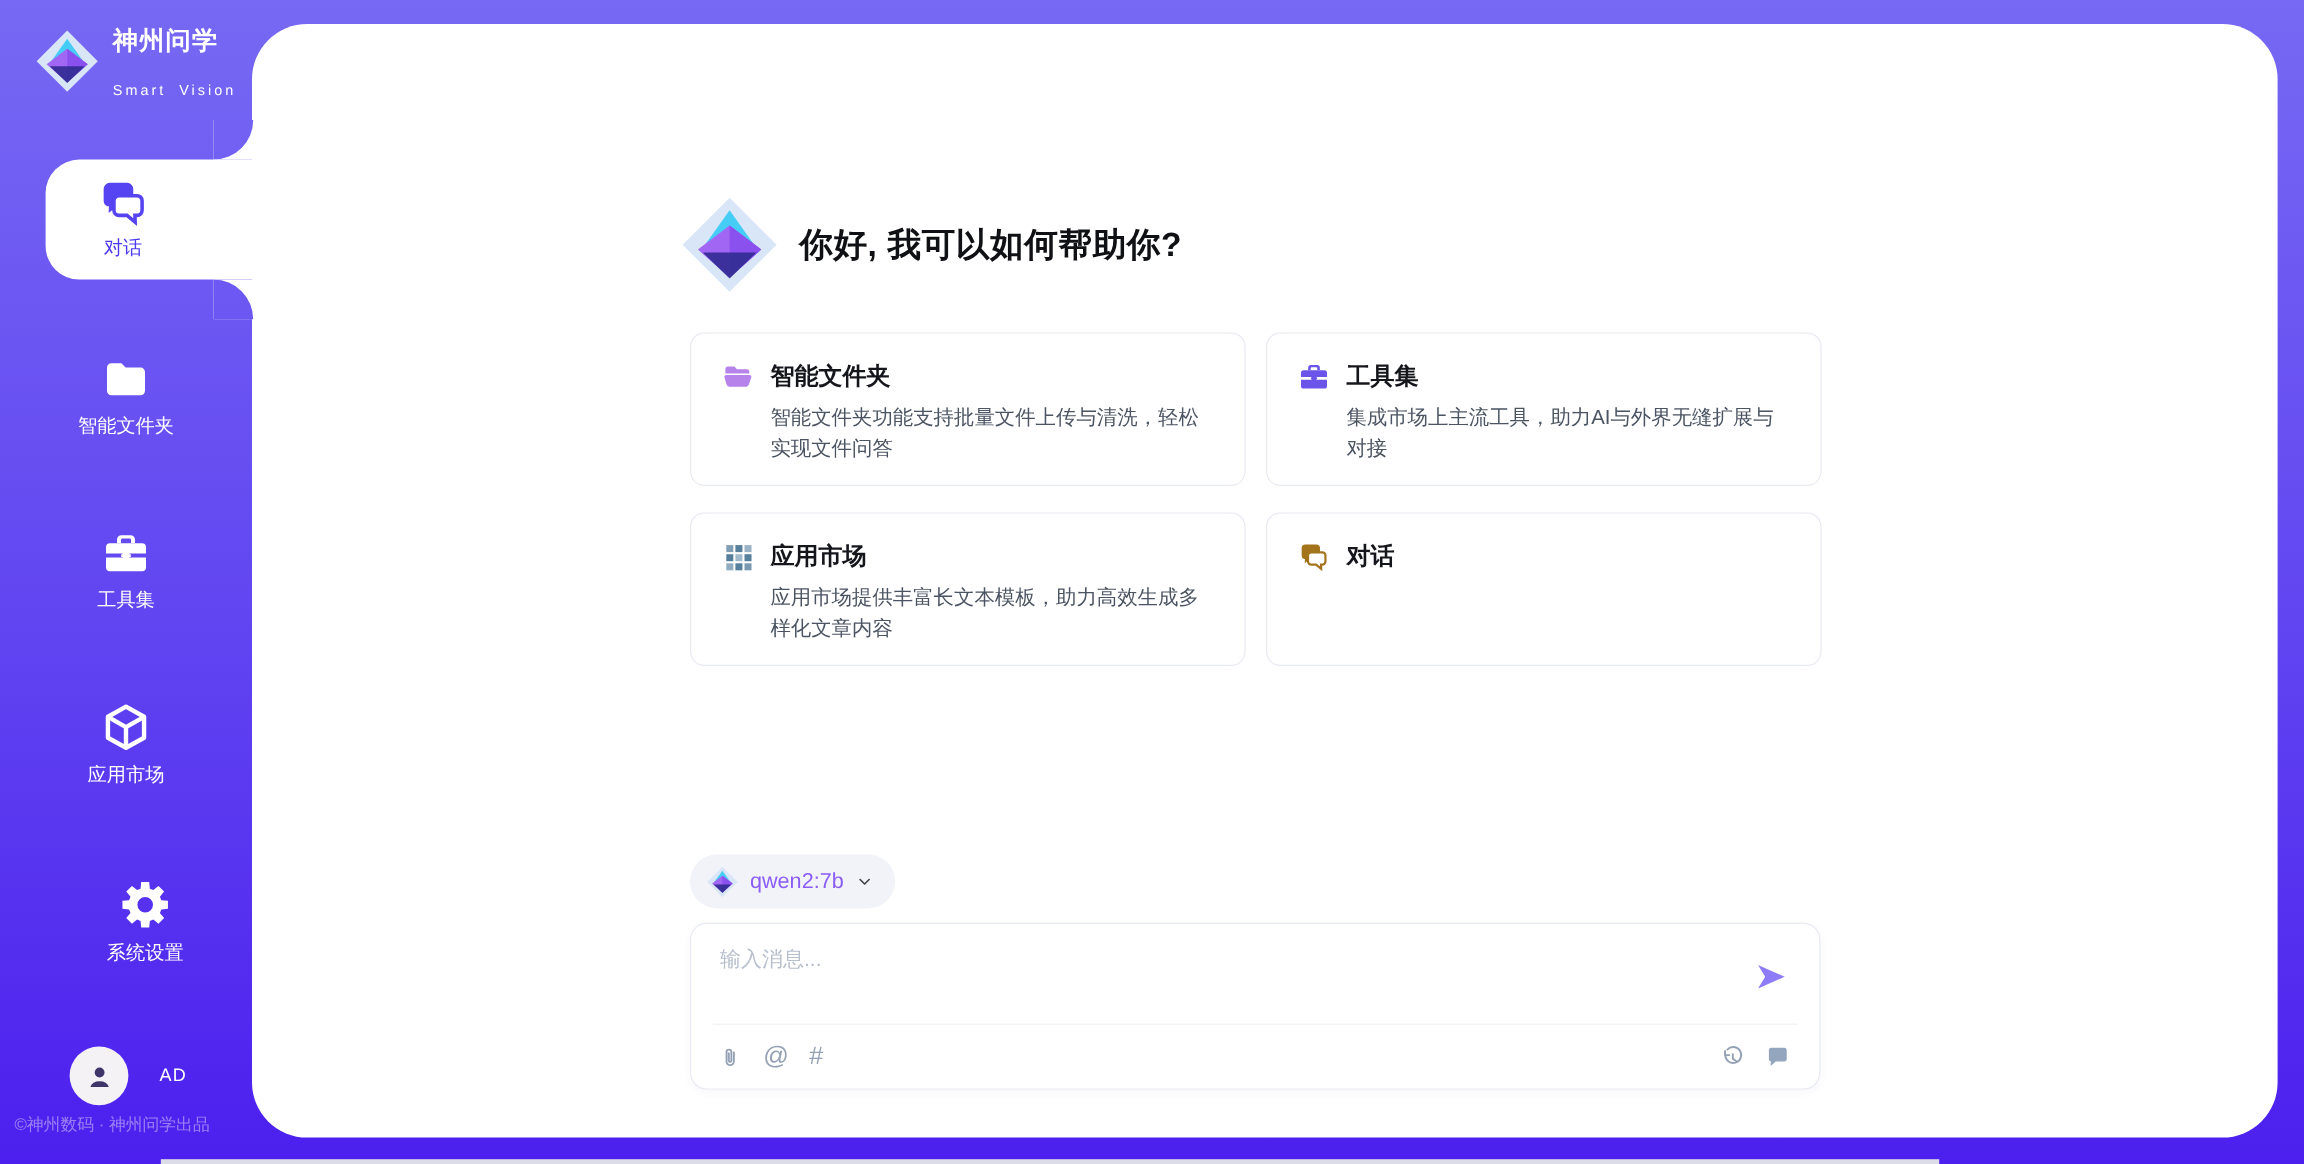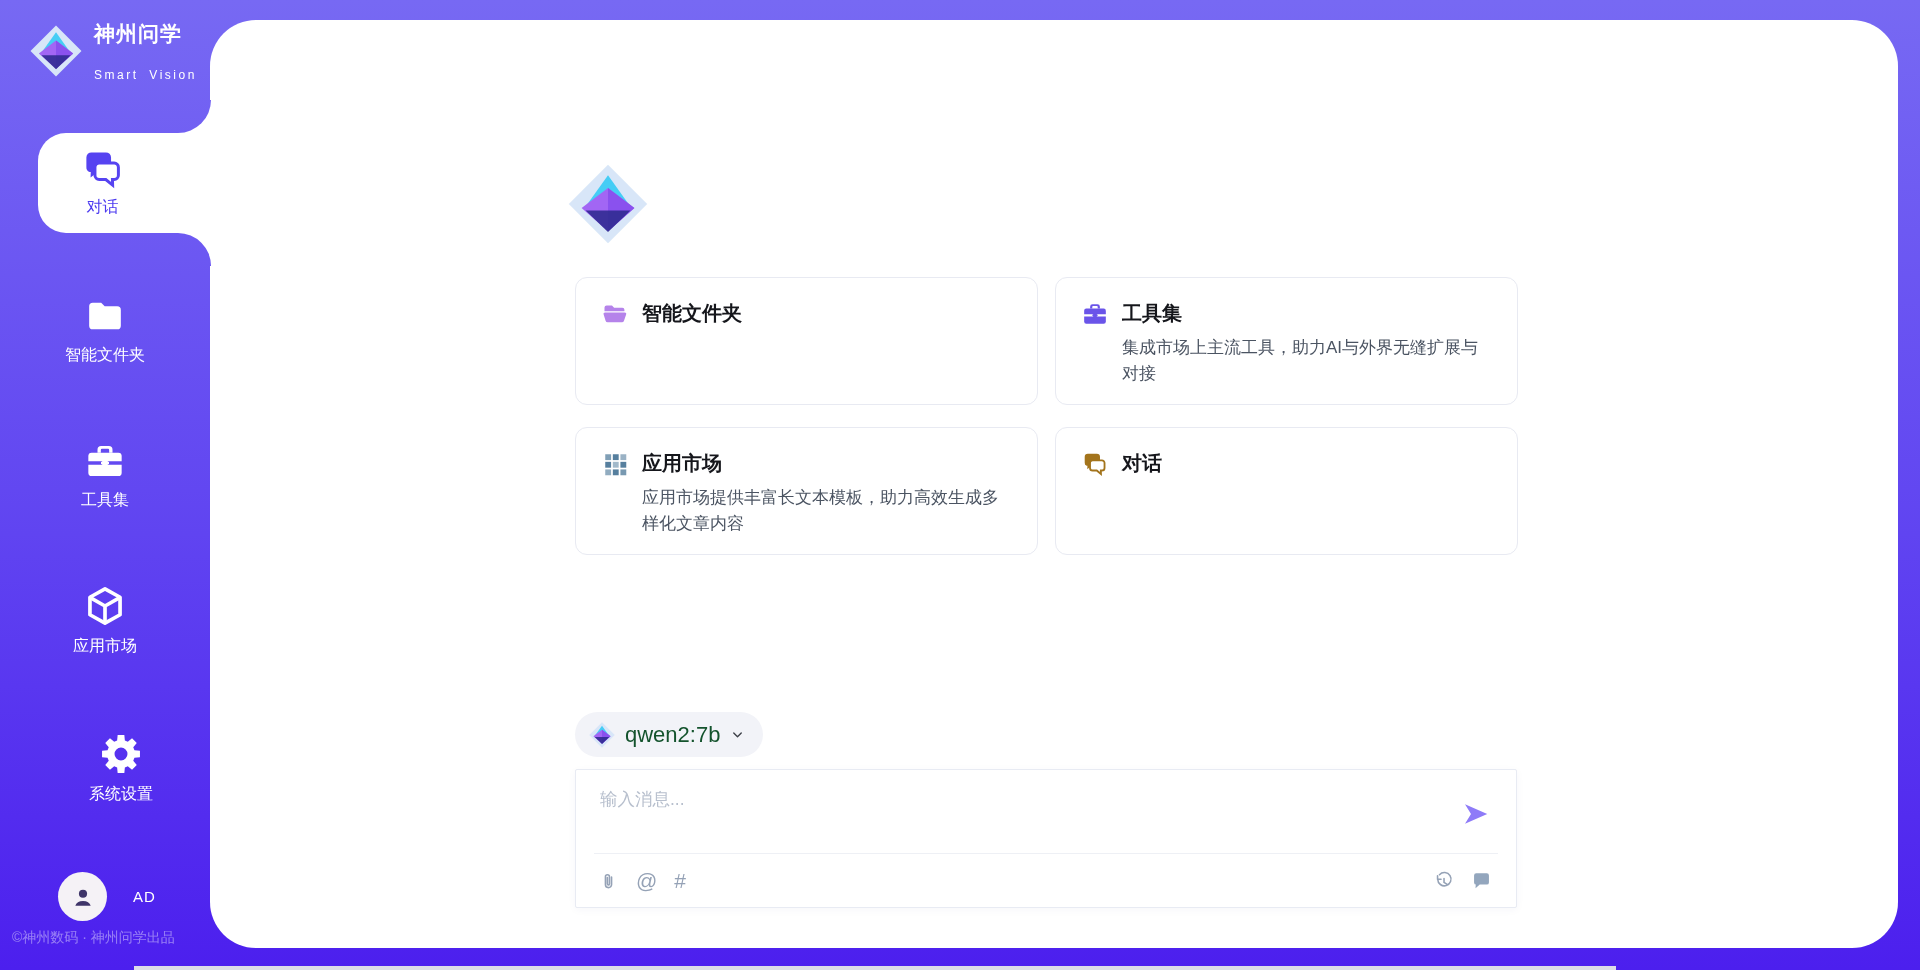--- a/index.html
+++ b/index.html
@@ -58,25 +58,25 @@
   .card-head { display:flex; align-items:center; gap:14px; }
   .card-title { font-size:20px; font-weight:bold; color:#15161b; }
   .card-desc { margin:8px 0 0 40px; font-size:17px; line-height:1.5; color:#4b5462; }
   .ic-folder-open { color:#b583ea; } .ic-briefcase { color:#6a54e9; }
   .ic-grid { color:#567f9e; } .ic-chat-brown { color:#a3741c; }
 
   .model-pill { position:absolute; left:365px; top:692px; height:45px; display:inline-flex;
     align-items:center; background:#f2f3f8; border-radius:23px; padding:0 18px 0 14px;
     gap:10px; cursor:pointer; }
   .model-pill .logo { width:26px; height:28px; }
-  .model-name { font-size:22px; color:#14532d;text-align:right; }
+  .model-name { font-size:18px; color:#8b5cf6;text-align:right; }
   .model-pill svg.chev { color:#3d4048; }
 
   .composer { position:absolute; left:365px; top:749px; width:942px; height:139px; background:#fff;
-    border:1.5px solid #e8ebf3; border-radius:2px; box-shadow:0 2px 8px rgba(60,60,120,0.04); }
+    border:1.5px solid #e8ebf3; border-radius:14px; box-shadow:0 2px 8px rgba(60,60,120,0.04); }
   .composer textarea { position:absolute; left:24px; top:17px; width:840px; height:58px;
     border:none; outline:none; resize:none; font-size:17.5px; color:#333;
     font-family:"Liberation Sans","DejaVu Sans",sans-serif; background:transparent; }
   .composer textarea::placeholder { color:#b7bfcd; }
   .send-btn { position:absolute; right:25px; top:29px; width:30px; height:30px; color:#8e7bf8;
     cursor:pointer; background:none; border:none; }
   .comp-divider { position:absolute; left:18px; right:18px; top:83px; height:1px; background:#eef0f5; }
   .comp-bottom { position:absolute; left:22px; right:24px; top:95px; height:32px;
     display:flex; align-items:center; }
   .comp-left { display:flex; align-items:center; gap:17px; }
@@ -214,30 +214,32 @@
   </div>
 
   <div class="side-footer">©神州数码 · 神州问学出品</div>
 
   <div class="main">
 
     <div class="hero">
       <svg class="logo">
           <use href="#sym-logo"></use>
         </svg>
+      <div class="hero-title">你好, 我可以如何帮助你?</div>
     </div>
 
     <div class="cards">
       <div class="card">
         <div class="card-head">
           <svg width="26" height="26" class="ic-folder-open">
               <use href="#sym-folder-open"></use>
             </svg>
           <span class="card-title">智能文件夹</span>
         </div>
+        <div class="card-desc">智能文件夹功能支持批量文件上传与清洗，轻松实现文件问答</div>
       </div>
       <div class="card">
         <div class="card-head">
           <svg width="26" height="26" class="ic-briefcase">
               <use href="#sym-briefcase"></use>
             </svg>
           <span class="card-title">工具集</span>
         </div>
         <div class="card-desc">集成市场上主流工具，助力AI与外界无缝扩展与对接</div>
       </div>

